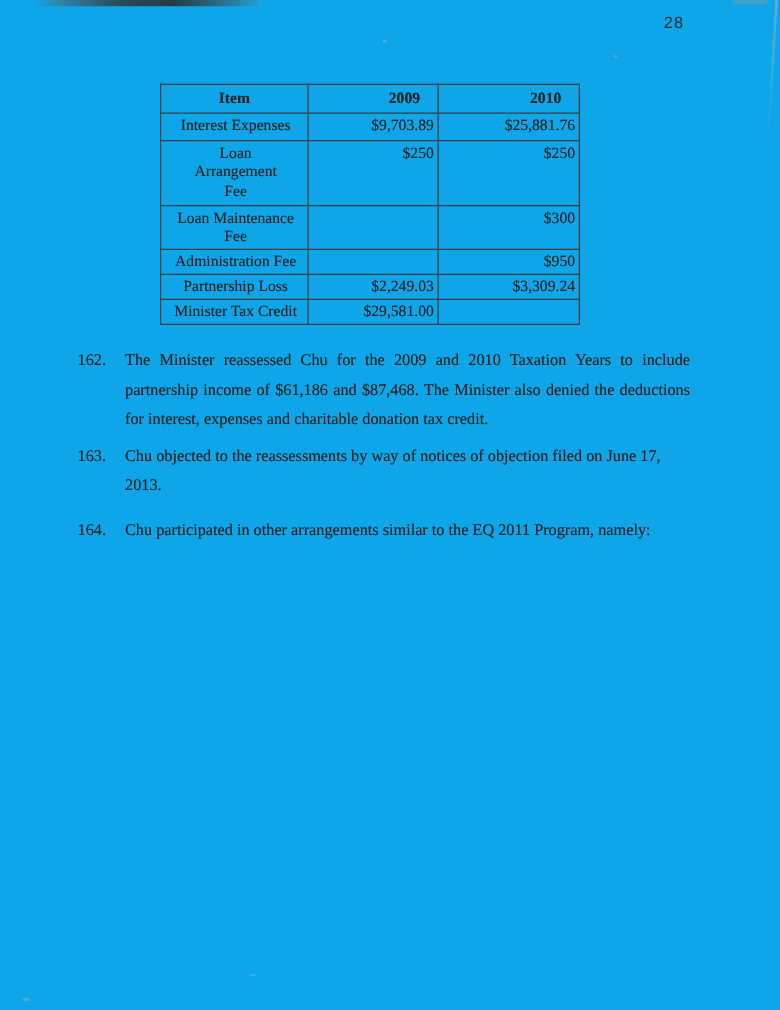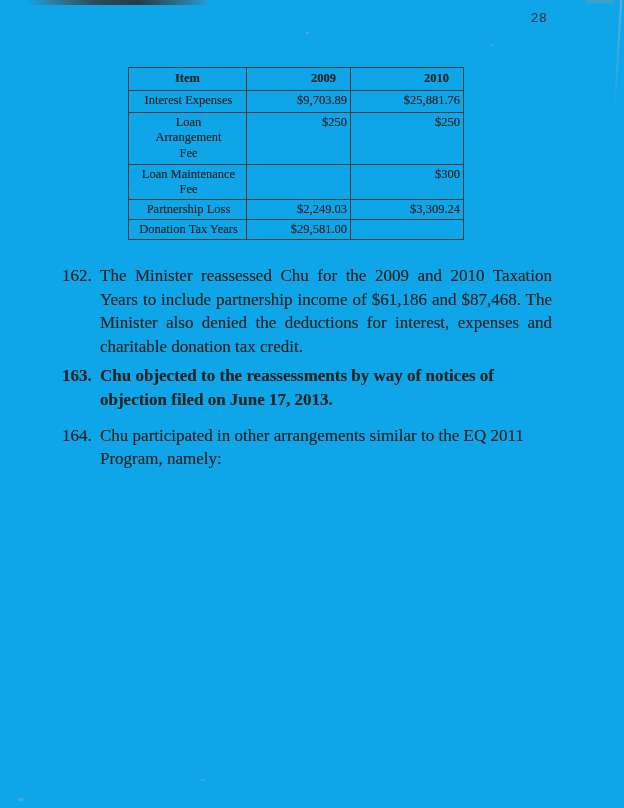--- a/index.html
+++ b/index.html
@@ -101,30 +101,30 @@
     white-space: pre-line;
   }
   td.num {
     text-align: right;
     padding: 2px 3px 1px 2px;
   }
 
   
   .paragraphs {
     position: absolute;
-    left: 62px; top: 264px;
+    left: 62px; top: 276px;
     width: 490px;
-    font-size: 17px;
+    font-size: 13px;
     line-height: 23.6px;
   }
   .para {
     display: flex;
     align-items: flex-start;
   }
-  .para + .para-163 { margin-top: 6px; font-weight: bold; }
+  .para + .para-163 { margin-top: 6px; }
   .para + .para-164 { margin-top: 12px; }
   .pnum {
     flex: 0 0 38px;
     width: 38px;
   }
   .ptext { flex: 1 1 auto; }
   .para-162 .ptext {
     text-align: justify;
     text-align-last: left;
   }
@@ -169,26 +169,31 @@
 Fee</td>
         <td class="num">$250</td>
         <td class="num">$250</td>
       </tr>
       <tr>
         <td class="item">Loan Maintenance Fee</td>
         <td class="num"></td>
         <td class="num">$300</td>
       </tr>
       <tr>
+        <td class="item">Administration Fee</td>
+        <td class="num"></td>
+        <td class="num">$950</td>
+      </tr>
+      <tr>
         <td class="item">Partnership Loss</td>
         <td class="num">$2,249.03</td>
         <td class="num">$3,309.24</td>
       </tr>
       <tr>
-        <td class="item">Donation Tax Years</td>
+        <td class="item">Minister Tax Credit</td>
         <td class="num">$29,581.00</td>
         <td class="num"></td>
       </tr>
     </tbody>
   </table>
 
   <div class="paragraphs ink">
     <div class="para para-162">
       <span class="pnum">162.</span>
       <span class="ptext">The Minister reassessed Chu for the 2009 and 2010 Taxation Years to include partnership income of $61,186 and $87,468. The Minister also denied the deductions for interest, expenses and charitable donation tax credit.</span>

